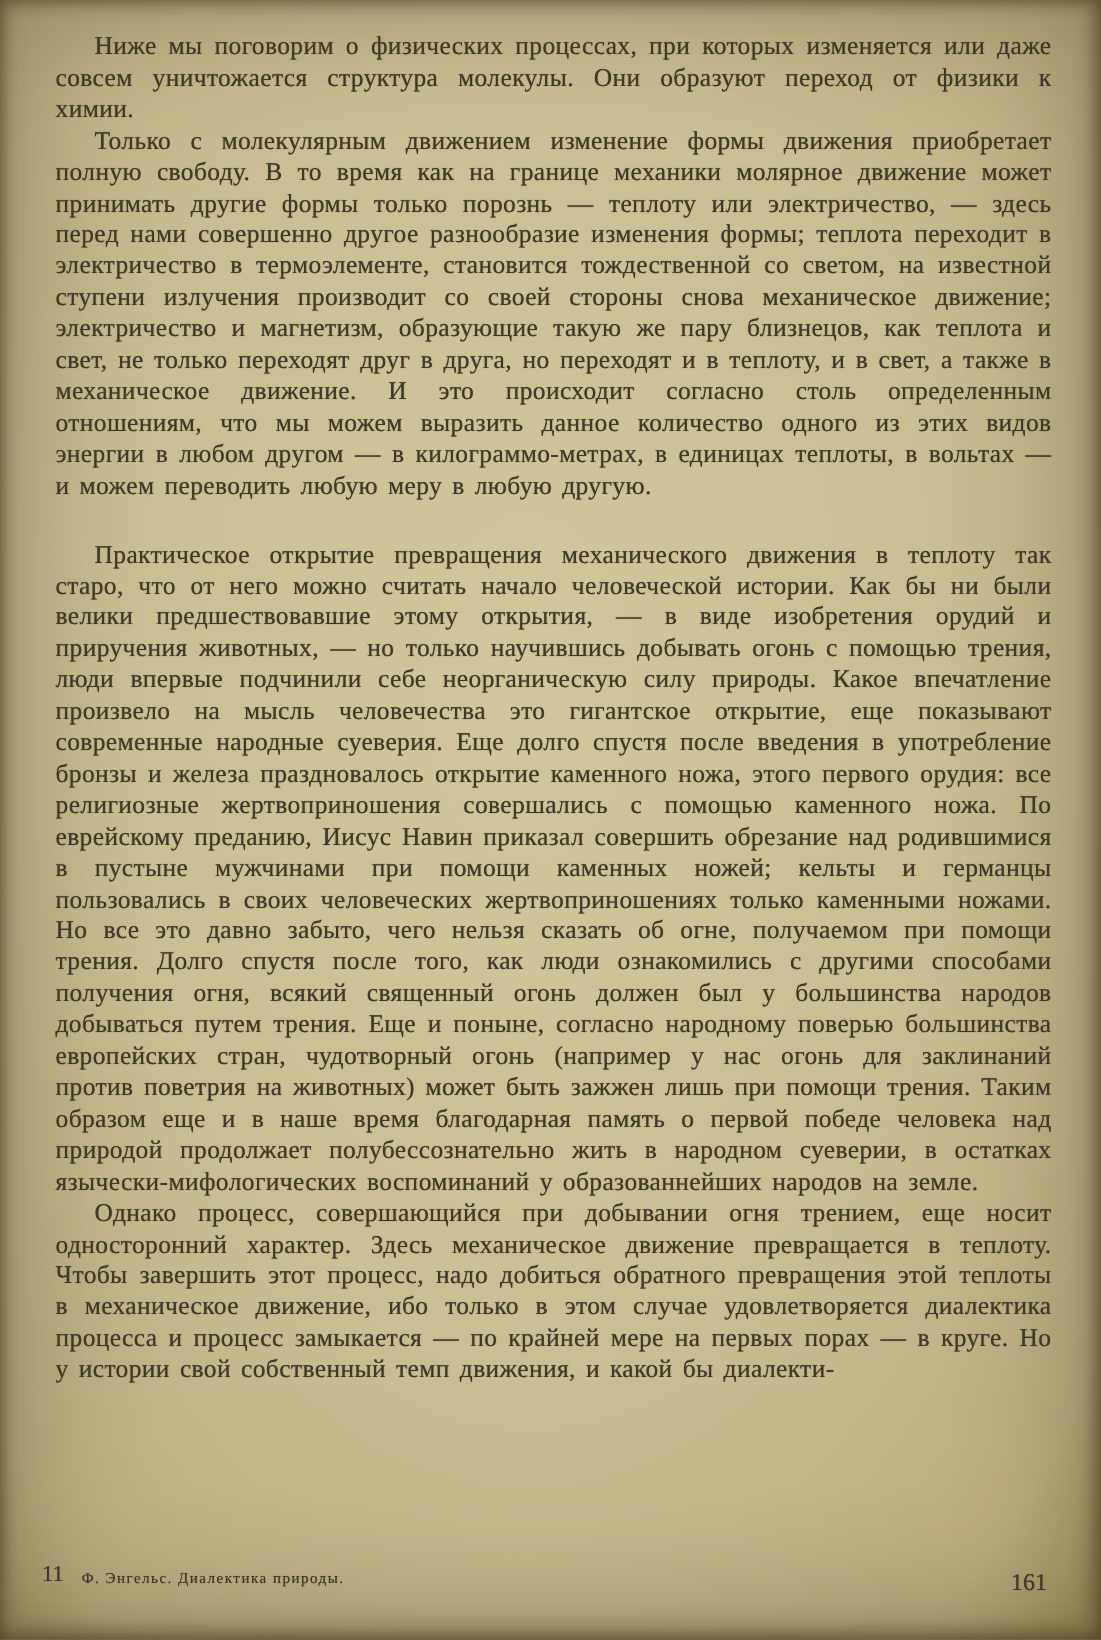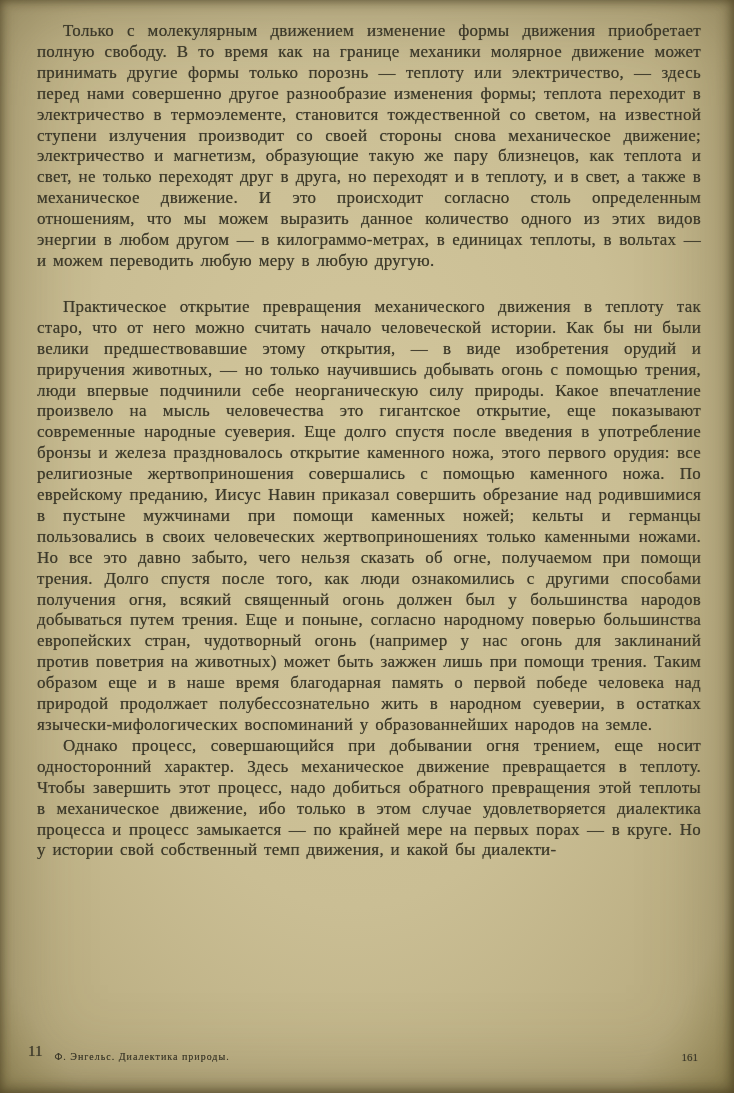--- a/index.html
+++ b/index.html
@@ -41,47 +41,48 @@
   }
   .gap-before {
     margin-top: 25px;
   }
   .footer {
     position: absolute;
     left: 28px;
     right: 36px;
     bottom: 28px;
     display: flex;
-    align-items: center;
+    align-items: flex-start;
     color: #3d3a2b;
   }
   .signature-number {
     font-size: 15px;
     position: relative;
     top: -5px;
     margin-right: 12px;
     text-shadow: 0 0 0.7px rgba(62, 57, 40, 0.75);
   }
   .footnote {
     font-size: 10px;
     letter-spacing: 1px;
     text-shadow: 0 0 0.6px rgba(62, 57, 40, 0.7);
   }
   .page-number {
     margin-left: auto;
-    font-size: 11px;
+    font-size: 16px;
     text-shadow: 0 0 0.7px rgba(62, 57, 40, 0.75);
   }
 </style>
 </head>
 <body>
 
 <div class="scan-page">
 
   <div class="text-block">
+    <p class="para">Ниже мы поговорим о физических процессах, при которых изменяется или даже совсем уничтожается структура молекулы. Они образуют переход от физики к химии.</p>
     <p class="para">Только с молекулярным движением изменение формы движения приобретает полную свободу. В то время как на границе механики молярное движение может принимать другие формы только порознь — теплоту или электричество, — здесь перед нами совершенно другое разнообразие изменения формы; теплота переходит в электричество в термоэлементе, становится тождественной со светом, на известной ступени излучения производит со своей стороны снова механическое движение; электричество и магнетизм, образующие такую же пару близнецов, как теплота и свет, не только переходят друг в друга, но переходят и в теплоту, и в свет, а также в механическое движение. И это происходит согласно столь определенным отношениям, что мы можем выразить данное количество одного из этих видов энергии в любом другом — в килограммо-метрах, в единицах теплоты, в вольтах — и можем переводить любую меру в любую другую.</p>
     <p class="para gap-before">Практическое открытие превращения механического движения в теплоту так старо, что от него можно считать начало человеческой истории. Как бы ни были велики предшествовавшие этому открытия, — в виде изобретения орудий и приручения животных, — но только научившись добывать огонь с помощью трения, люди впервые подчинили себе неорганическую силу природы. Какое впечатление произвело на мысль человечества это гигантское открытие, еще показывают современные народные суеверия. Еще долго спустя после введения в употребление бронзы и железа праздновалось открытие каменного ножа, этого первого орудия: все религиозные жертвоприношения совершались с помощью каменного ножа. По еврейскому преданию, Иисус Навин приказал совершить обрезание над родившимися в пустыне мужчинами при помощи каменных ножей; кельты и германцы пользовались в своих человеческих жертвоприношениях только каменными ножами. Но все это давно забыто, чего нельзя сказать об огне, получаемом при помощи трения. Долго спустя после того, как люди ознакомились с другими способами получения огня, всякий священный огонь должен был у большинства народов добываться путем трения. Еще и поныне, согласно народному поверью большинства европейских стран, чудотворный огонь (например у нас огонь для заклинаний против поветрия на животных) может быть зажжен лишь при помощи трения. Таким образом еще и в наше время благодарная память о первой победе человека над природой продолжает полубессознательно жить в народном суеверии, в остатках язычески-мифологических воспоминаний у образованнейших народов на земле.</p>
     <p class="para">Однако процесс, совершающийся при добывании огня трением, еще носит односторонний характер. Здесь механическое движение превращается в теплоту. Чтобы завершить этот процесс, надо добиться обратного превращения этой теплоты в механическое движение, ибо только в этом случае удовлетворяется диалектика процесса и процесс замыкается — по крайней мере на первых порах — в круге. Но у истории свой собственный темп движения, и какой бы диалекти-</p>
   </div>
 
   <div class="footer">
     <span class="signature-number">11</span>
     <span class="footnote">Ф. Энгельс. Диалектика природы.</span>
     <span class="page-number">161</span>
   </div>

